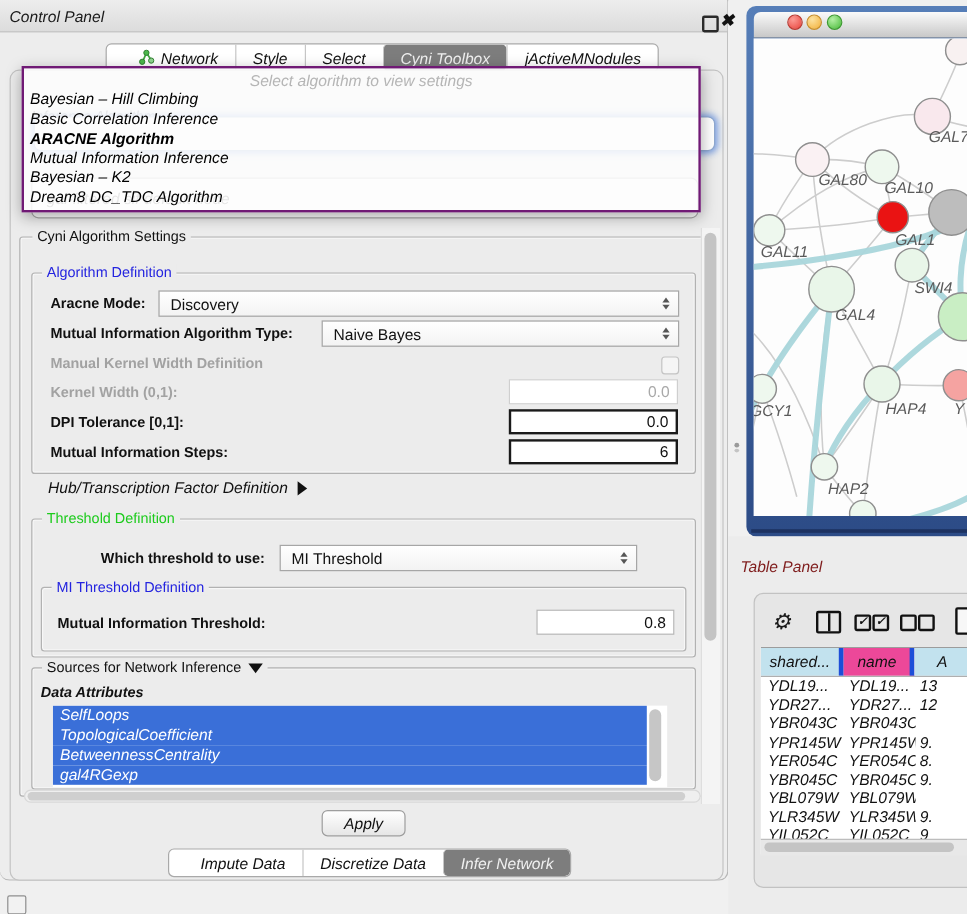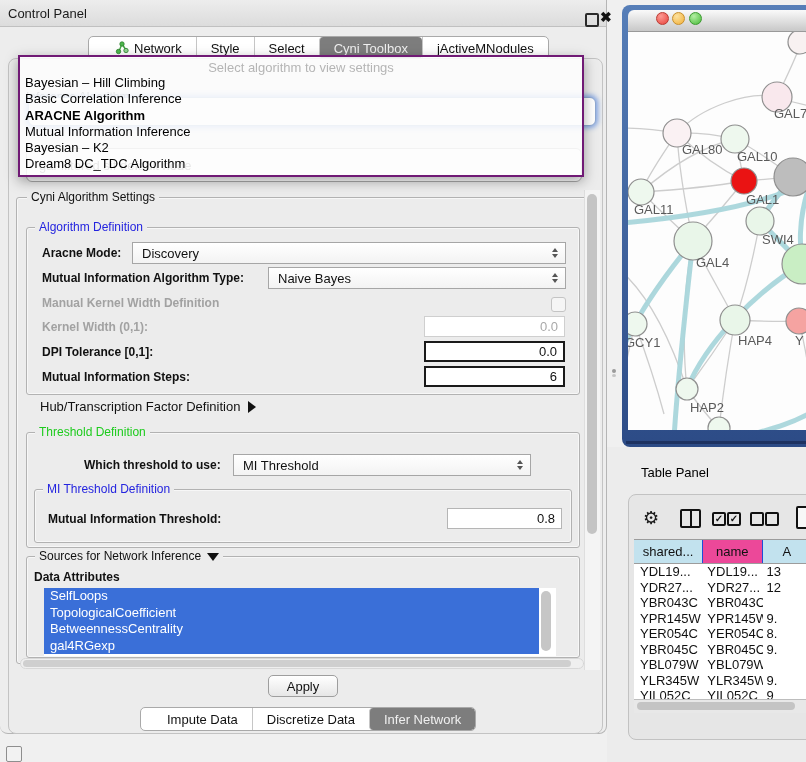--- a/index.html
+++ b/index.html
@@ -1,18 +1,18 @@
 <!DOCTYPE html>
 <html><head>
 <meta charset="utf-8">
 <style>
   html,body{margin:0;padding:0;}
   body{position:relative;width:806px;height:762px;overflow:hidden;background:#F0F0F0;
        font-family:"Liberation Sans",sans-serif;color:#111;}
-  .abs{position:absolute;}
+  .abs{position:absolute;font-style:italic;}
 
   
   #cp-window{left:0;top:6;width:607px;height:734px;background:#EDEDED;
     border:1px solid #B5B5B5;border-left:none;border-radius:0 0 8px 8px;box-sizing:border-box;}
   #cp-titlebar{left:0;top:6;width:606px;height:26px;background:linear-gradient(#EDEDED,#DCDCDC);
     border-bottom:1px solid #C0C0C0;display:flex;align-items:center;}
   #cp-title{margin-left:8px;font-size:13px;color:#1A1A1A;}
   #float-icon{left:585px;top:13px;width:10px;height:10px;border:2px solid #2A2A2A;border-radius:2px;}
   #close-icon{left:600px;top:9px;font-size:14px;font-weight:bold;color:#111;}
 
@@ -114,34 +114,34 @@
   #light-yellow{left:672px;background:radial-gradient(circle at 35% 30%,#FCE2A0,#F2AF37);border:1px solid #C78F2D;}
   #light-green{left:689px;background:radial-gradient(circle at 35% 30%,#B4EFA4,#47BA38);border:1px solid #3D9A31;}
   #net-canvas{left:628px;top:32px;width:210px;height:398px;background:#FDFDFD;overflow:hidden;}
   .edge-thin{fill:none;stroke:#CDCDCD;stroke-width:1.3;}
   .edge-thick{fill:none;stroke:#A9D6DB;stroke-width:5;stroke-linecap:round;opacity:.95;}
   .node{stroke:#8F8F8F;stroke-width:1.2;}
   .node-label{font-family:"Liberation Sans",sans-serif;font-size:13px;fill:#5A5A5A;}
 
   
   #right-region{left:607px;top:447px;width:199px;height:315px;background:#ECECEC;}
-  #tp-title{left:641px;top:465px;font-size:13px;color:#000000;}
+  #tp-title{left:617px;top:465px;font-size:13px;color:#7f1d1d;}
   #tp-box{left:628px;top:494px;width:184px;height:246px;background:#E6E6E6;border:1px solid #C2C2C2;
     border-radius:8px 0 0 8px;box-sizing:border-box;}
   #gear-icon{left:643px;top:507px;font-size:18px;color:#1A1A1A;}
   #cols-icon{left:680px;top:509px;width:17px;height:15px;border:2px solid #111;border-radius:2px;}
   #cols-icon div{position:absolute;left:50%;top:0;width:2px;height:100%;background:#111;transform:translateX(-1px);}
   .cb{position:absolute;width:10px;height:10px;border:2px solid #111;border-radius:2px;font-size:10px;
     font-weight:bold;line-height:9px;text-align:center;color:#111;}
   #doc-icon{left:796px;top:506px;width:15px;height:19px;border:2px solid #111;border-radius:2px;background:#F7F7F7;}
 
   #table-area{left:634px;top:539px;width:178px;height:173px;background:#FFF;overflow:hidden;}
   #table-head{display:flex;height:25px;border-top:1px solid #9C9C9C;border-bottom:1px solid #9C9C9C;box-sizing:border-box;}
   .hcell{display:flex;align-items:center;justify-content:center;font-size:13px;color:#111;
-    border-right:1px solid #1d4ed8;box-sizing:border-box;height:100%;}
+    border-right:4px solid #1d4ed8;box-sizing:border-box;height:100%;}
   .hcell.c0{width:84px;background:#C2E2EE;}
   .hcell.c1{width:72px;background:#ec4899;}
   .hcell.c2{width:60px;background:#C2E2EE;}
   .trow{display:flex;height:15.5px;}
   .tcell{font-size:13px;line-height:15.5px;color:#111;white-space:nowrap;overflow:hidden;box-sizing:border-box;}
   .tcell.c0{width:84px;padding-left:6px;}
   .tcell.c1{width:72px;padding-left:4px;}
   .tcell.c2{width:60px;padding-left:4px;}
   #tp-hscroll{left:634px;top:699px;width:172px;height:13px;background:#E8E8E8;border-top:1px solid #BDBDBD;}
   #tp-hscroll .thumb{position:absolute;left:3px;top:2px;width:158px;height:8px;background:#C4C4C4;border-radius:4px;}

